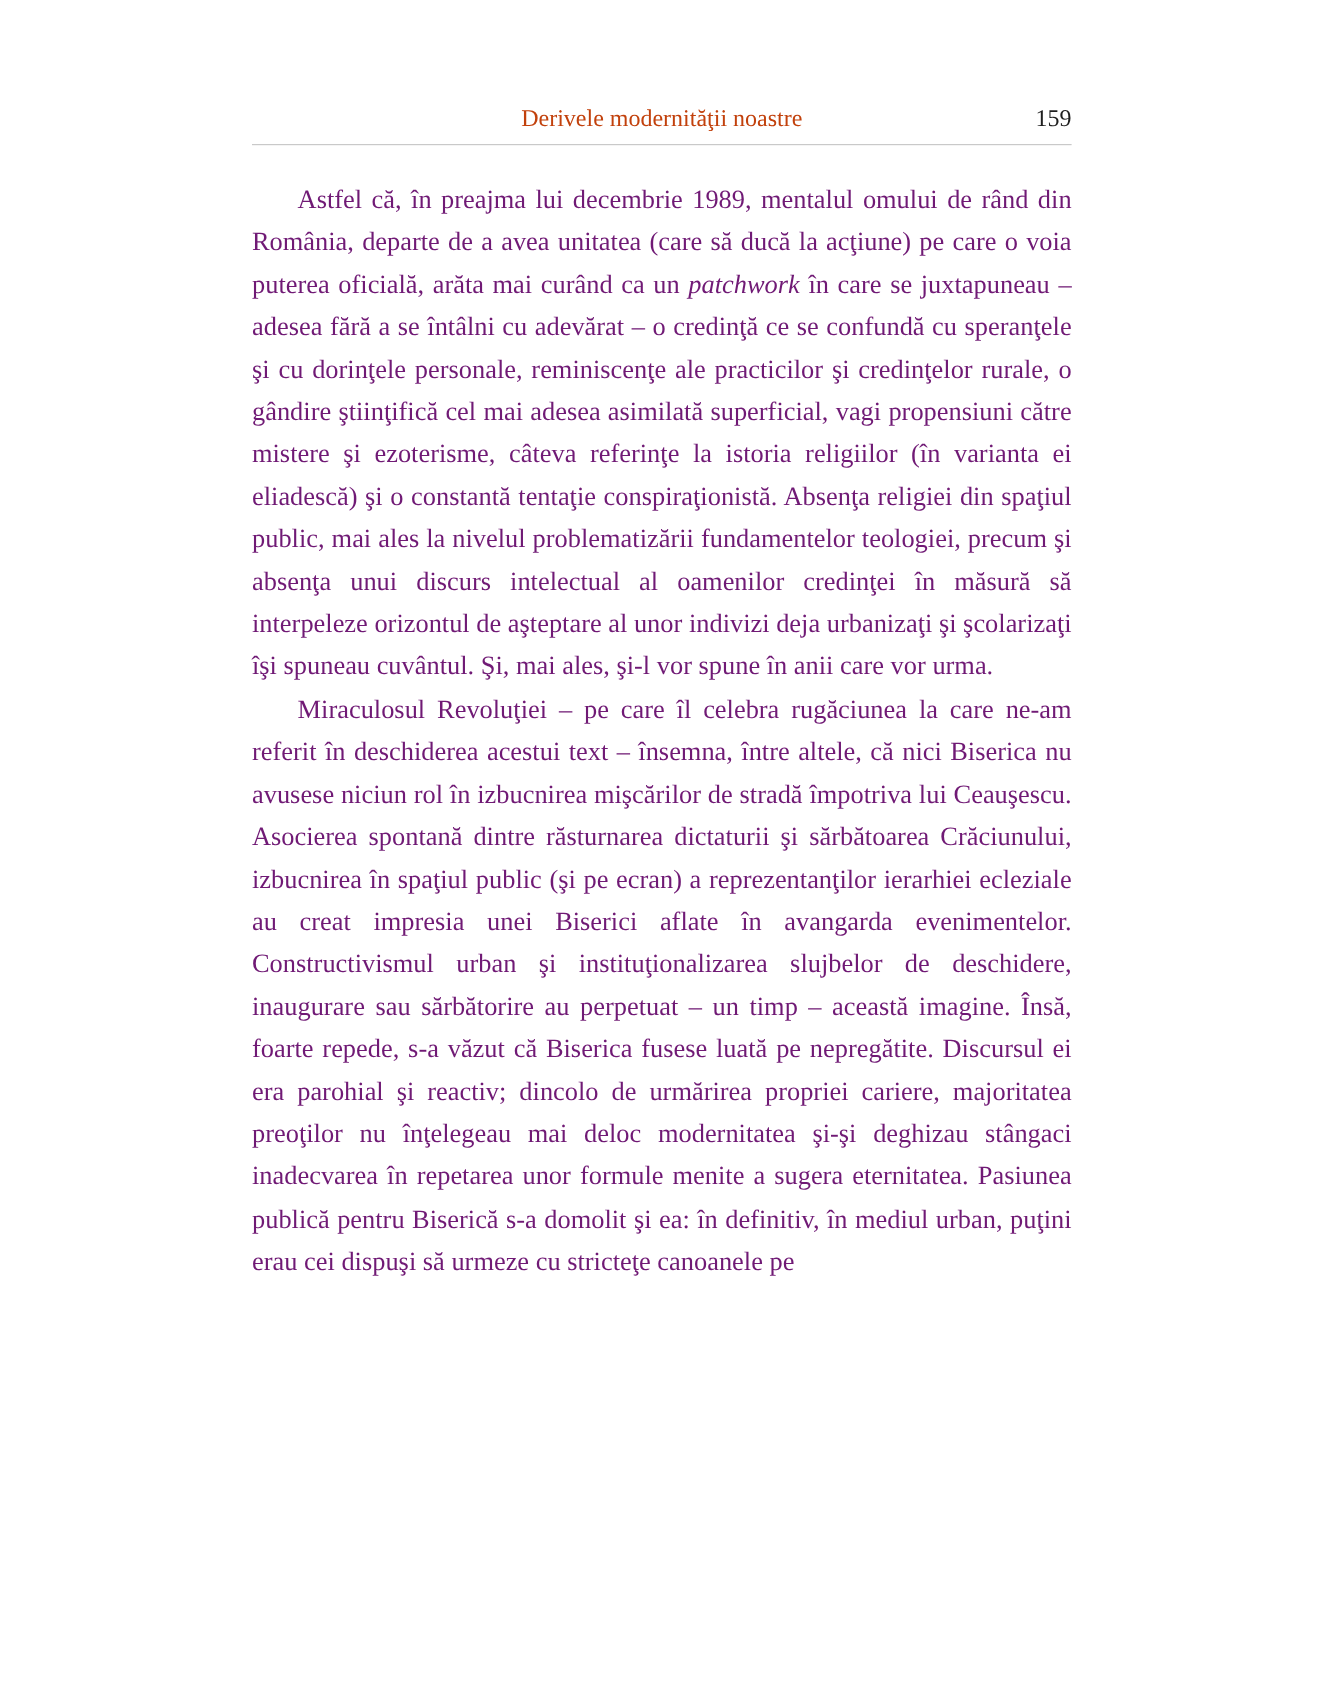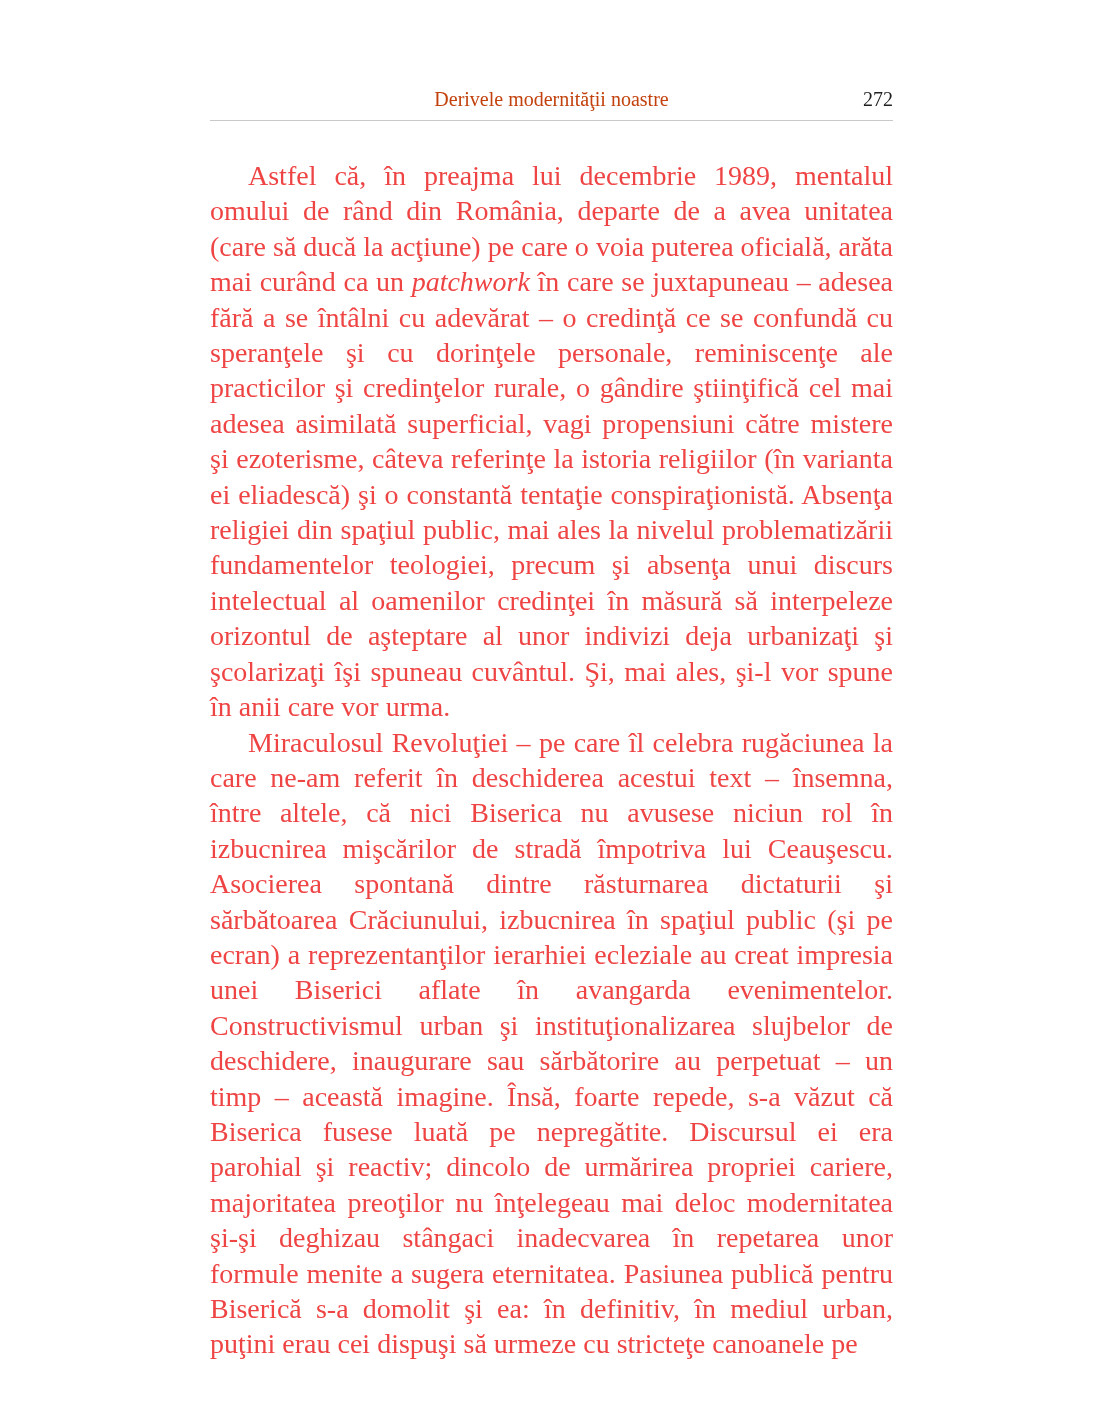--- a/index.html
+++ b/index.html
@@ -39,42 +39,42 @@
     line-height: 26px;
     color: #1f1f1f;
   }
   .header-rule {
     margin-top: 8px;
     border: none;
     border-bottom: 1px solid #c9c9c9;
     height: 0;
   }
   .body-text {
-    margin-top: 37px;
-    font-size: 28px;
+    margin-top: 27px;
+    font-size: 22px;
     line-height: 35.4px;
     text-align: justify;
-    color: #ef4444;
+    color: #701a75;
   }
   .para {
     margin: 0;
     text-indent: 38px;
   }
   .para em {
     font-style: italic;
   }
 </style>
 </head>
 <body>
 
 <div class="page">
 
   <header class="page-header">
     <div class="running-title">Derivele modernităţii noastre</div>
-    <div class="page-number">272</div>
+    <div class="page-number">159</div>
   </header>
 
   <div class="header-rule"></div>
 
   <main class="body-text">
     <p class="para"><span>Astfel că, în preajma lui decembrie 1989, mentalul omului de rând din România, departe de a avea unitatea (care să ducă la acţiune) pe care o voia puterea oficială, arăta mai curând ca un </span><em>patchwork</em><span> în care se juxtapuneau – adesea fără a se întâlni cu adevărat – o credinţă ce se confundă cu speranţele şi cu dorinţele personale, reminiscenţe ale practicilor şi credinţelor rurale, o gândire ştiinţifică cel mai adesea asimilată superficial, vagi propensiuni către mistere şi ezoterisme, câteva referinţe la istoria religiilor (în varianta ei eliadescă) şi o constantă tentaţie conspiraţionistă. Absenţa religiei din spaţiul public, mai ales la nivelul problematizării fundamentelor teologiei, precum şi absenţa unui discurs intelectual al oamenilor credinţei în măsură să interpeleze orizontul de aşteptare al unor indivizi deja urbanizaţi şi şcolarizaţi îşi spuneau cuvântul. Şi, mai ales, şi-l vor spune în anii care vor urma.</span></p>
 
     <p class="para">Miraculosul Revoluţiei – pe care îl celebra rugăciunea la care ne-am referit în deschiderea acestui text – însemna, între altele, că nici Biserica nu avusese niciun rol în izbucnirea mişcărilor de stradă împotriva lui Ceauşescu. Asocierea spontană dintre răsturnarea dictaturii şi sărbătoarea Crăciunului, izbucnirea în spaţiul public (şi pe ecran) a reprezentanţilor ierarhiei ecleziale au creat impresia unei Biserici aflate în avangarda evenimentelor. Constructivismul urban şi instituţionalizarea slujbelor de deschidere, inaugurare sau sărbătorire au perpetuat – un timp – această imagine. Însă, foarte repede, s-a văzut că Biserica fusese luată pe nepregătite. Discursul ei era parohial şi reactiv; dincolo de urmărirea propriei cariere, majoritatea preoţilor nu înţelegeau mai deloc modernitatea şi-şi deghizau stângaci inadecvarea în repetarea unor formule menite a sugera eternitatea. Pasiunea publică pentru Biserică s-a domolit şi ea: în definitiv, în mediul urban, puţini erau cei dispuşi să urmeze cu stricteţe canoanele pe</p>
   </main>
 

